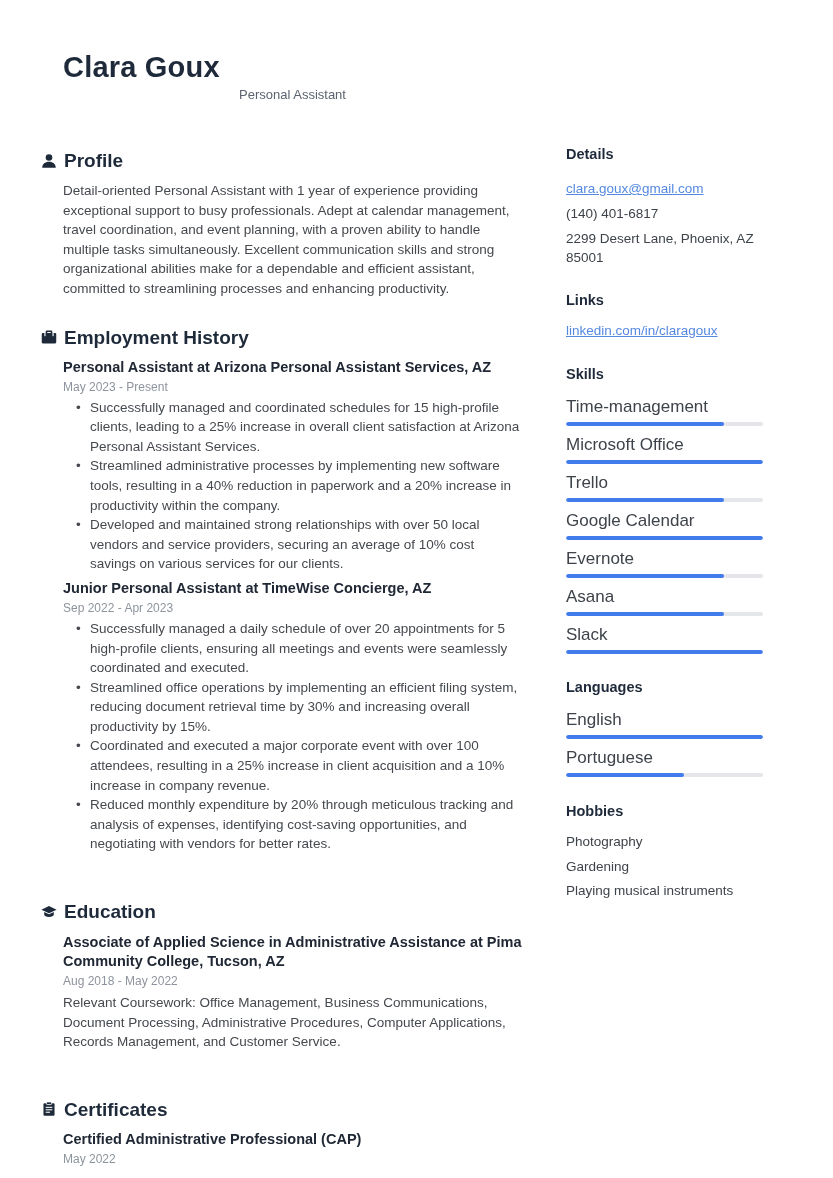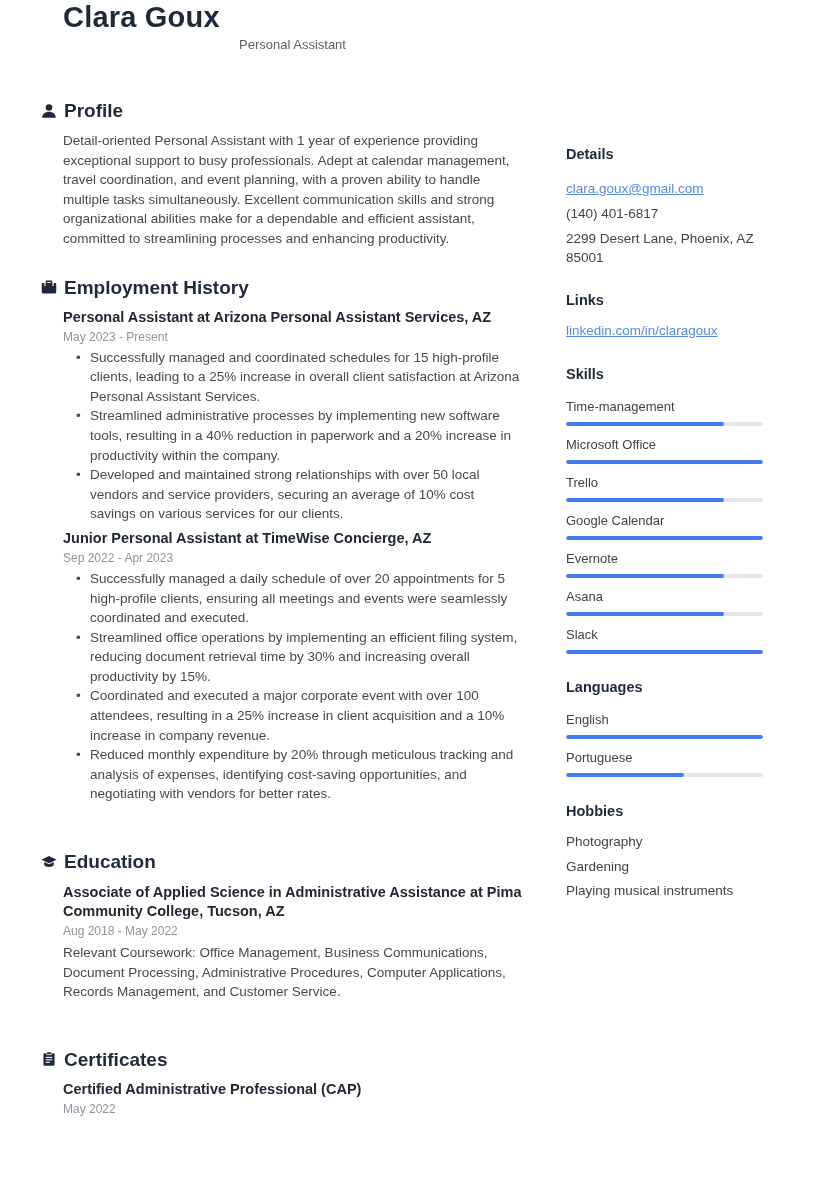--- a/index.html
+++ b/index.html
@@ -6,21 +6,21 @@
   html, body { background: #ffffff; }
   body { font-family: "Liberation Sans", "DejaVu Sans", sans-serif; }
   .page {
     position: relative;
     width: 833px; height: 1178px;
     margin: 0 auto;
     background: #ffffff;
     overflow: hidden;
   }
   .columns { display: flex; padding: 0 70px 0 40px; }
-  .main { width: 482px; }
+  .main { width: 482px; padding-top: 50px; }
   .sidebar { width: 197px; margin-left: auto; padding-top: 145px; }
 
   
   .name { font-size: 29px; line-height: 34px; font-weight: 700; color: #1e2a3a; letter-spacing: 0.2px; padding-left: 23px; }
   .job-subtitle { font-size: 13px; line-height: 16px; color: #5c6370; margin-top: 3px; padding-left: 23px; text-align: center; }
 
   
   .section { margin-top: 46px; }
   .section.tight { margin-top: 27px; }
   .sec-head { display: flex; align-items: center; gap: 7px; }
@@ -49,21 +49,21 @@
   .details .side-heading { margin-bottom: 16px; }
   .details .detail-line { margin-bottom: 8px; }
   .detail-address { line-height: 18.5px; }
   a.side-link { color: #5589e0; text-decoration: underline; font-size: 13.5px; line-height: 17px; cursor: pointer; }
   .links-section { margin-top: 24px; }
   .links-section .side-heading { margin-bottom: 12px; }
 
   .skills-section { margin-top: 26px; }
   .skills-section .side-heading { margin-bottom: 15px; }
   .meter-item { margin-bottom: 10px; }
-  .meter-label { font-size: 13px; line-height: 17px; color: #3e434a; margin-bottom: 7px; }
+  .meter-label { font-size: 17px; line-height: 17px; color: #3e434a; margin-bottom: 7px; }
   .meter-track { width: 100%; height: 4px; background: #e4e6e9; border-radius: 2px; position: relative; overflow: hidden; }
   .meter-fill { height: 100%; background: #427bec; border-radius: 2px; width: 0; }
 
   .languages-section { margin-top: 24px; }
   .languages-section .side-heading { margin-bottom: 15px; }
 
   .hobbies-section { margin-top: 25px; }
   .hobbies-section .side-heading { margin-bottom: 10px; }
   .hobby-line { font-size: 13.5px; line-height: 24.5px; color: #3e434a; }
 </style>

